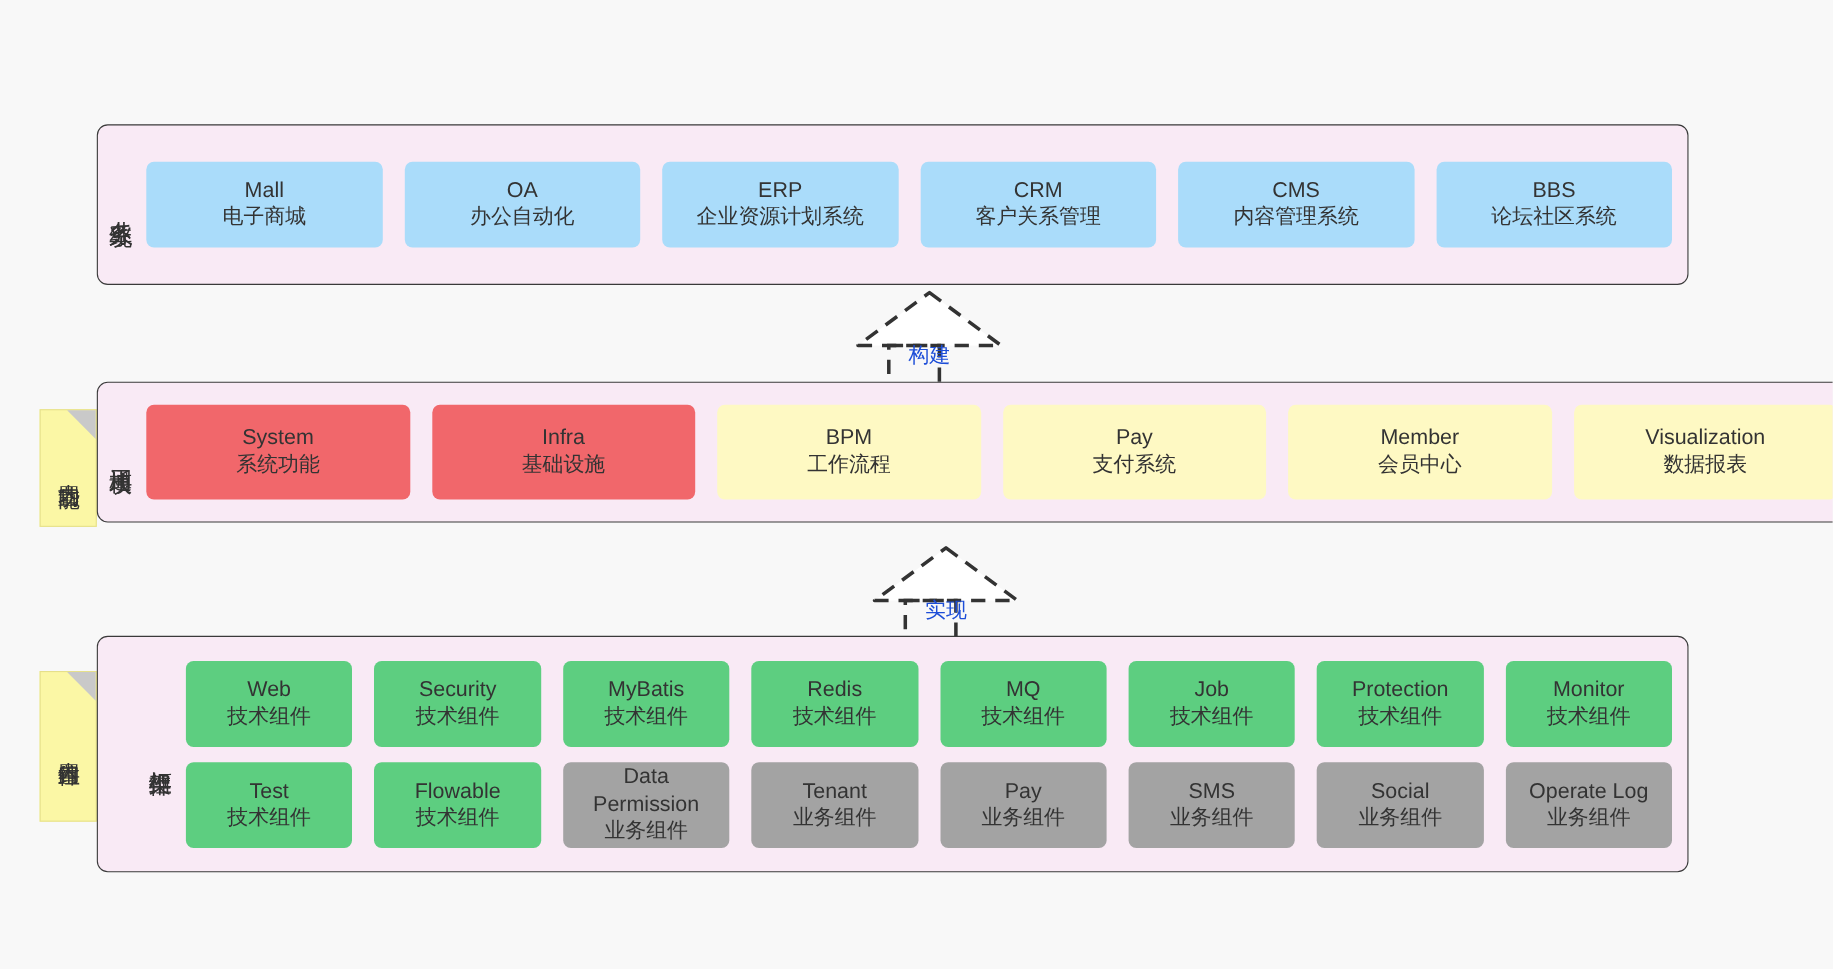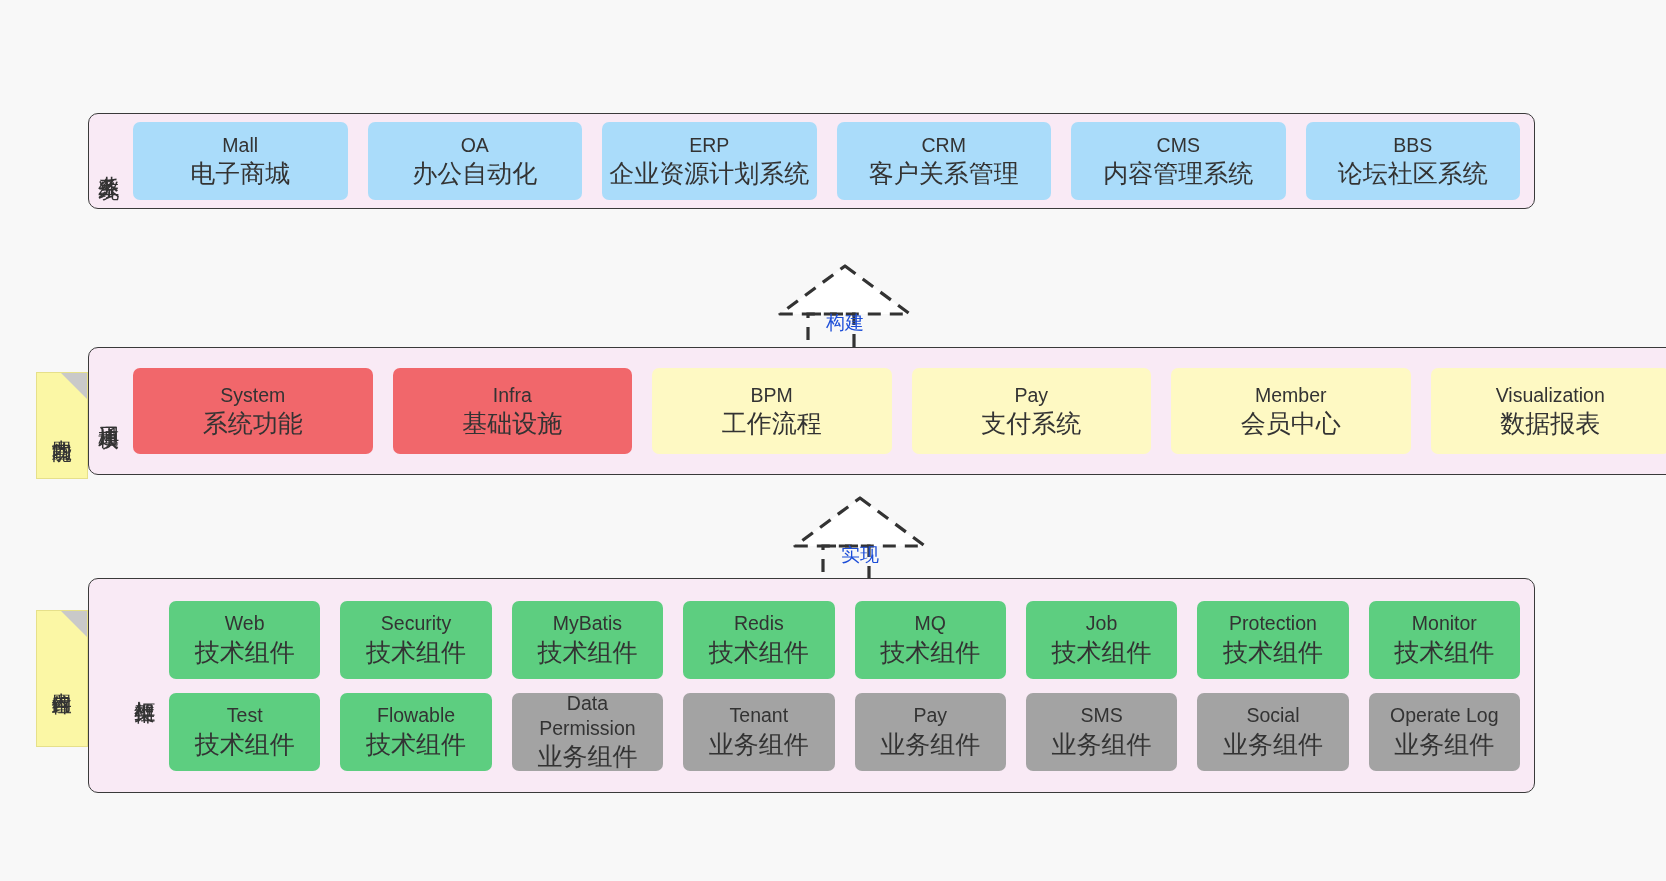--- a/index.html
+++ b/index.html
@@ -63,21 +63,21 @@
     border-radius: 7px;
     display: flex;
     flex-direction: column;
     align-items: center;
     justify-content: center;
     text-align: center;
     line-height: 1.28;
     padding: 4px 6px;
   }
   .cell .t1 { font-size: 19.5px; }
-  .cell .t2 { font-size: 25px; }
+  .cell .t2 { font-size: 19px; }
   .cell.h-biz  { height: 78px; }
   .cell.h-mod  { height: 86px; }
   .cell.h-comp { height: 78px; }
 
   .c-blue       { background: #aadcfa; }
   .c-red        { background: #f1676b; }
   .c-pink       { background: #fef9c3; }
   .c-green      { background: #5dce80; }
   .c-lightgreen { background: #a3a3a3; text-align: center; }
 
@@ -121,21 +121,21 @@
     bottom: 22px;
     text-align: center;
     font-size: 19px;
     color: #1d4ed8;
     user-select: none;
   }
 </style>
 </head>
 <body>
 
-<div class="band" style="left:88px; top:113px; width:1447px; height:96px;">
+<div class="band" style="left:88px; top:113px; width:1447px; height:146px;">
   <div class="band-label">业务系统</div>
   <div class="band-body">
     <div class="row cols6">
       <div class="cell h-biz c-blue">
         <span class="t1">Mall</span>
         <span class="t2">电子商城</span>
       </div>
       <div class="cell h-biz c-blue">
         <span class="t1">OA</span>
         <span class="t2">办公自动化</span>

